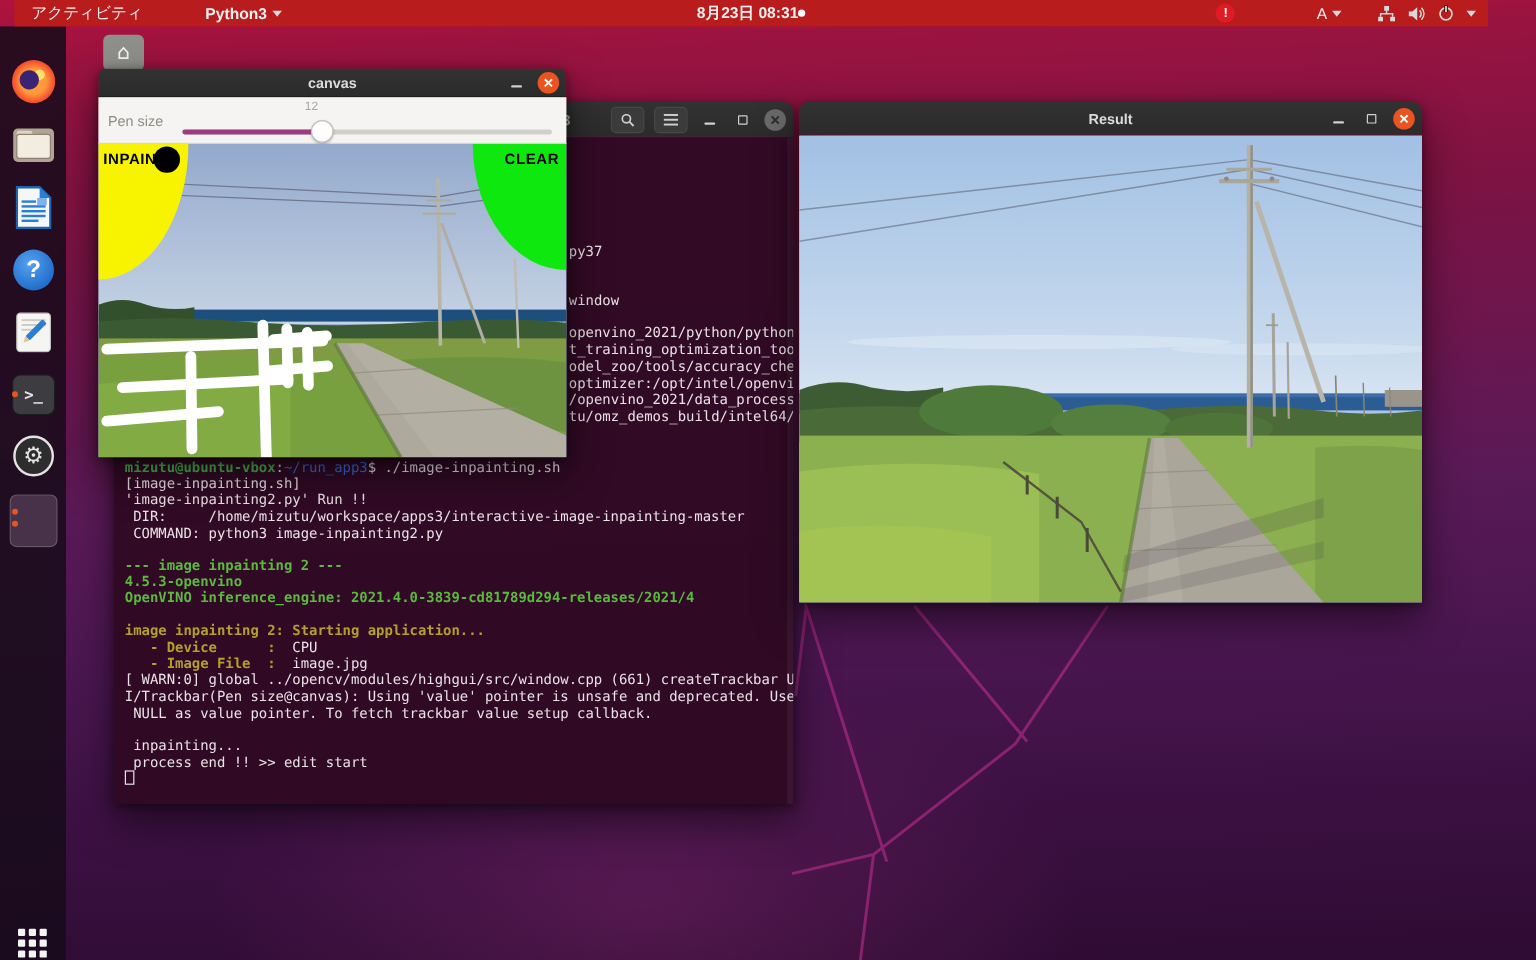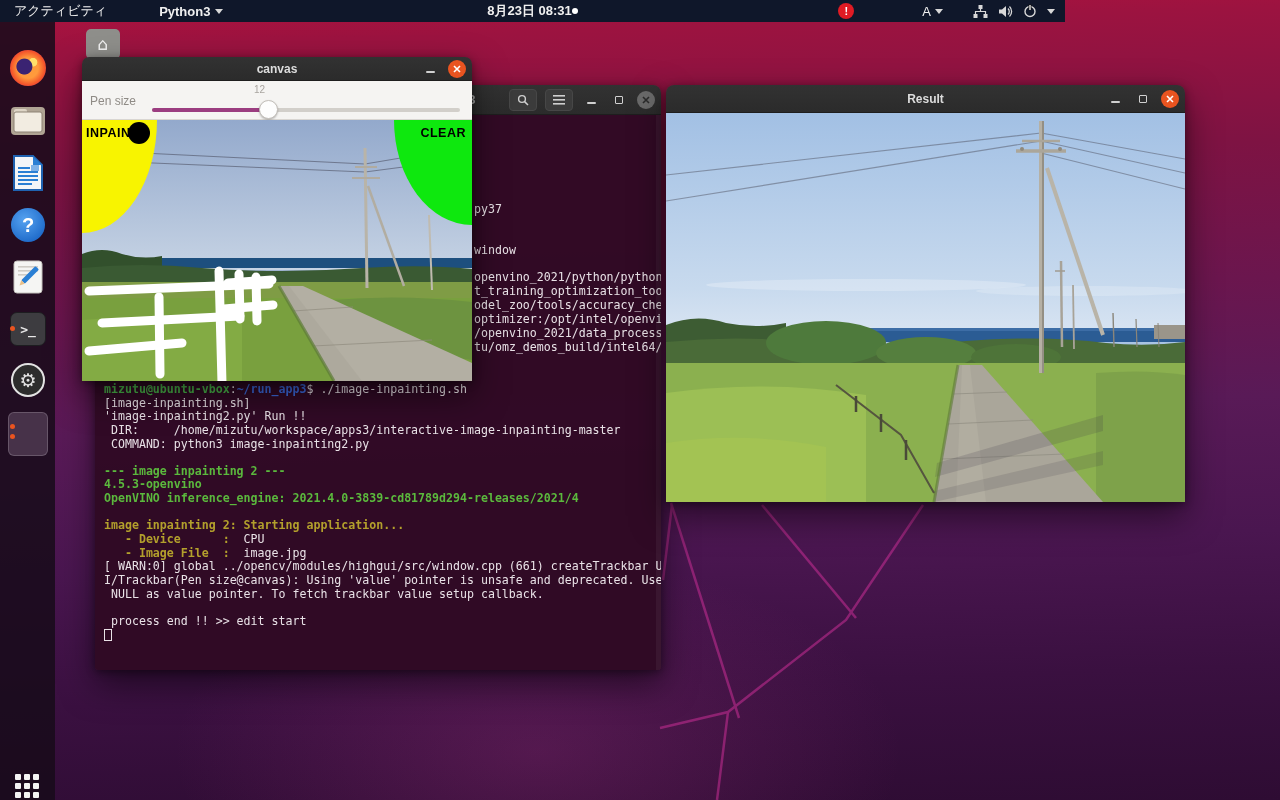--- a/index.html
+++ b/index.html
@@ -6,21 +6,21 @@
   html,body { width:1280px; height:800px; overflow:hidden; font-family:"Liberation Sans", sans-serif; }
   body { position:relative; background:
     radial-gradient(ellipse 520px 280px at 42% 94%, rgba(196,62,152,.22), transparent 70%),
     linear-gradient(178deg, #b0123e 0%, #9c1340 6%, #7e1343 22%, #6b164e 38%, #591a57 52%, #4a1650 68%, #3a1040 84%, #2e0c33 100%);
   }
 
   
   .mesh { position:absolute; inset:0; z-index:0; }
 
   
-  .topbar { position:absolute; top:0; left:0; width:1065px; height:22px; background:#0f172a; z-index:50;
+  .topbar { position:absolute; top:0; left:12px; width:1228px; height:22px; background:#b91c1c; z-index:50;
     display:flex; align-items:center; color:#f0f0f0; font-size:13px; }
   .tb-left { position:absolute; left:0; top:0; height:22px; display:flex; align-items:center; }
   .tb-activities { padding:0 14px; height:22px; display:flex; align-items:center; }
   .tb-appmenu { padding:0 10px; margin-left:28px; height:22px; display:flex; align-items:center; gap:5px; font-weight:bold; }
   .tb-center { position:absolute; left:0; right:0; top:0; height:22px; display:flex; align-items:center; justify-content:center; font-weight:bold; }
   .tb-right { position:absolute; right:0; top:0; height:22px; display:flex; align-items:center; }
   .caret { width:0; height:0; border-left:4px solid transparent; border-right:4px solid transparent; border-top:5px solid #d8d8d8; }
   .notif-dot { width:6px; height:6px; border-radius:50%; background:#fff; }
   .badge { width:16px; height:16px; border-radius:50%; background:#e01b24; color:#fff; font-weight:bold; font-size:11px;
     display:flex; align-items:center; justify-content:center; margin-right:68px; }
@@ -82,21 +82,21 @@
   .clip-line:nth-child(2){ top:129px; }
   .clip-line:nth-child(3){ top:156px; }
   .clip-line:nth-child(4){ top:170px; }
   .clip-line:nth-child(5){ top:184px; }
   .clip-line:nth-child(6){ top:198px; }
   .clip-line:nth-child(7){ top:212px; }
   .clip-line:nth-child(8){ top:226px; }
   #term-lines { position:absolute; left:9px; top:268px; right:6px; }
   .term-line { white-space:pre; height:13.65px; }
   .sg-g { color:#4ab54a; font-weight:bold; }
-  .sg-b { color:#3d6be0; font-weight:bold; }
+  .sg-b { color:#3d6be0; font-weight:normal; }
   .sg-gr { color:#5bb93d; font-weight:bold; }
   .sg-y { color:#b3a02c; font-weight:bold; }
   .sg-w { color:#e9e2e7; }
   .sg-cursor { display:inline-block; width:8px; height:12px; border:1px solid #e9e2e7; vertical-align:-2px; }
 
   
   .canvaswin { left:82px; top:57px; width:390px; z-index:3; }
   .canvaswin .titlebar { height:24px; border-radius:7px 7px 0 0; }
   .ctrl-row { position:relative; height:39px; background:#f5f4f2; border-bottom:1px solid #d9d6d2; }
   .pen-label { position:absolute; left:8px; top:13px; font-size:12px; color:#8f8b86; }
@@ -292,20 +292,21 @@
         <div class="term-line"><span class="sg-gr">4.5.3-openvino</span></div>
         <div class="term-line"><span class="sg-gr">OpenVINO inference_engine: 2021.4.0-3839-cd81789d294-releases/2021/4</span></div>
         <div class="term-line">&nbsp;</div>
         <div class="term-line"><span class="sg-y">image inpainting 2: Starting application...</span></div>
         <div class="term-line"><span class="sg-y">   - Device      :</span><span class="sg-w">  CPU</span></div>
         <div class="term-line"><span class="sg-y">   - Image File  :</span><span class="sg-w">  image.jpg</span></div>
         <div class="term-line"><span class="sg-w">[ WARN:0] global ../opencv/modules/highgui/src/window.cpp (661) createTrackbar U</span></div>
         <div class="term-line"><span class="sg-w">I/Trackbar(Pen size@canvas): Using 'value' pointer is unsafe and deprecated. Use</span></div>
         <div class="term-line"><span class="sg-w"> NULL as value pointer. To fetch trackbar value setup callback.</span></div>
         <div class="term-line">&nbsp;</div>
+        <div class="term-line"><span class="sg-w"> inpainting...</span></div>
         <div class="term-line"><span class="sg-w"> process end !! &gt;&gt; edit start</span></div>
         <div class="term-line"><span class="sg-cursor"></span></div>
       </div>
     <div class="term-scrollbar"></div>
   </div>
 </div>
 
 <div class="window canvaswin">
   <div class="titlebar">
     <span class="title">canvas</span>

